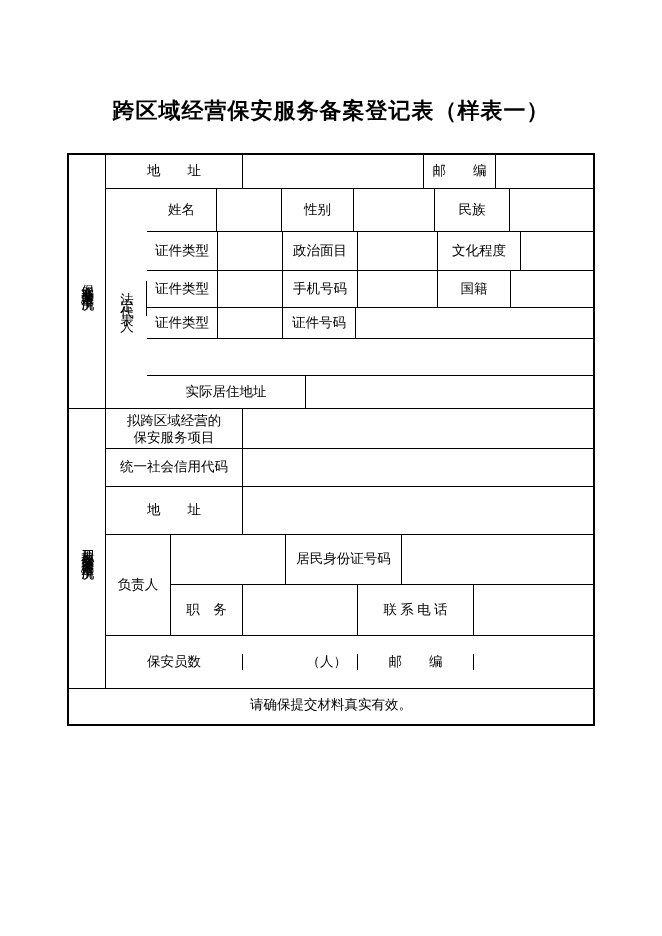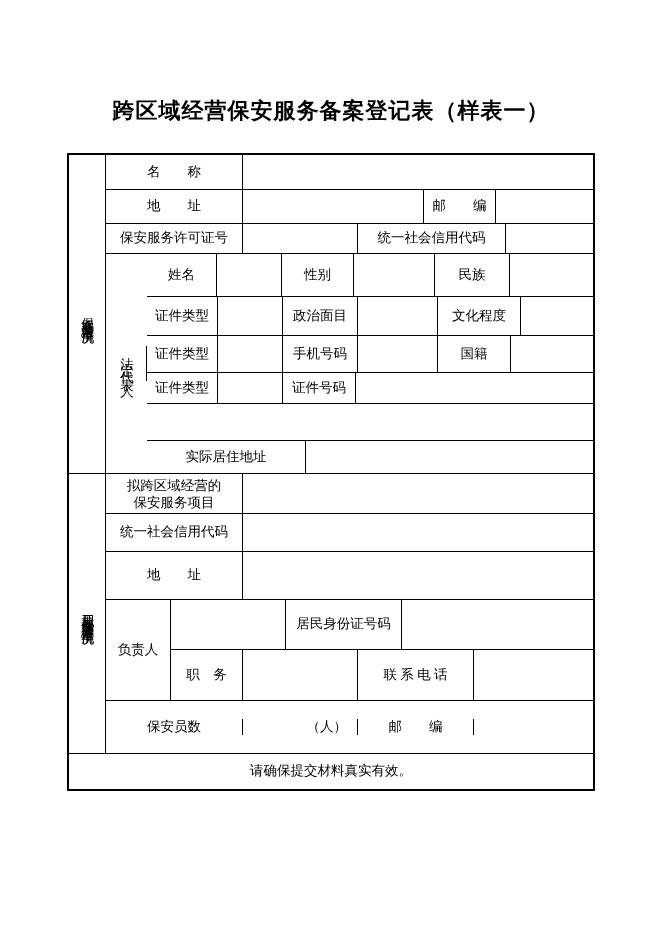--- a/index.html
+++ b/index.html
@@ -18,21 +18,21 @@
     line-height: 30px;
   }
   .tbl {
     width: 528px;
     margin: 27px auto 0 auto;
     border: 2px solid #000;
     font-size: 13.5px;
     line-height: 1.25;
   }
   .band { display: flex; border-bottom: 1px solid #000; }
-  .tbl > .band:last-child { border-bottom: none; }
+  .tbl > .band:last-child { border-bottom: none; font-family: Liberation Mono, monospace; }
   .sidebar {
     flex: 0 0 37px;
     border-right: 1px solid #000;
     display: flex; align-items: center; justify-content: center;
   }
   .vtext {
     writing-mode: vertical-rl;
     text-orientation: upright;
     font-size: 13px;
     letter-spacing: 1.5px;
@@ -70,38 +70,28 @@
   <div class="title">跨区域经营保安服务备案登记表（样表一）</div>
 
   <div class="tbl">
 
     <div class="band">
       <div class="sidebar">
         <span class="vtext">保安服务公司基本情况</span>
       </div>
       <div class="sec">
 
-        <div class="r" style="height:35px">
-          <div class="c" style="flex:0 0 137px">名　　称</div>
-          <div class="c val"></div>
-        </div>
 
         <div class="r" style="height:34px">
           <div class="c" style="flex:0 0 137px">地　　址</div>
           <div class="c" style="flex:0 0 181px"></div>
           <div class="c" style="flex:0 0 72px">邮　　编</div>
           <div class="c val"></div>
         </div>
 
-        <div class="r" style="height:30px">
-          <div class="c" style="flex:0 0 137px">保安服务许可证号</div>
-          <div class="c" style="flex:0 0 115px"></div>
-          <div class="c" style="flex:0 0 148px">统一社会信用代码</div>
-          <div class="c val"></div>
-        </div>
 
         <div class="grp">
           <div class="gcol" style="flex:0 0 41px">
             <span class="vtext vt-legal">法定代表人</span>
           </div>
           <div class="gbody">
 
             <div class="r" style="height:43px">
               <div class="c" style="flex:0 0 70px">姓名</div>
               <div class="c" style="flex:0 0 65px"></div>

